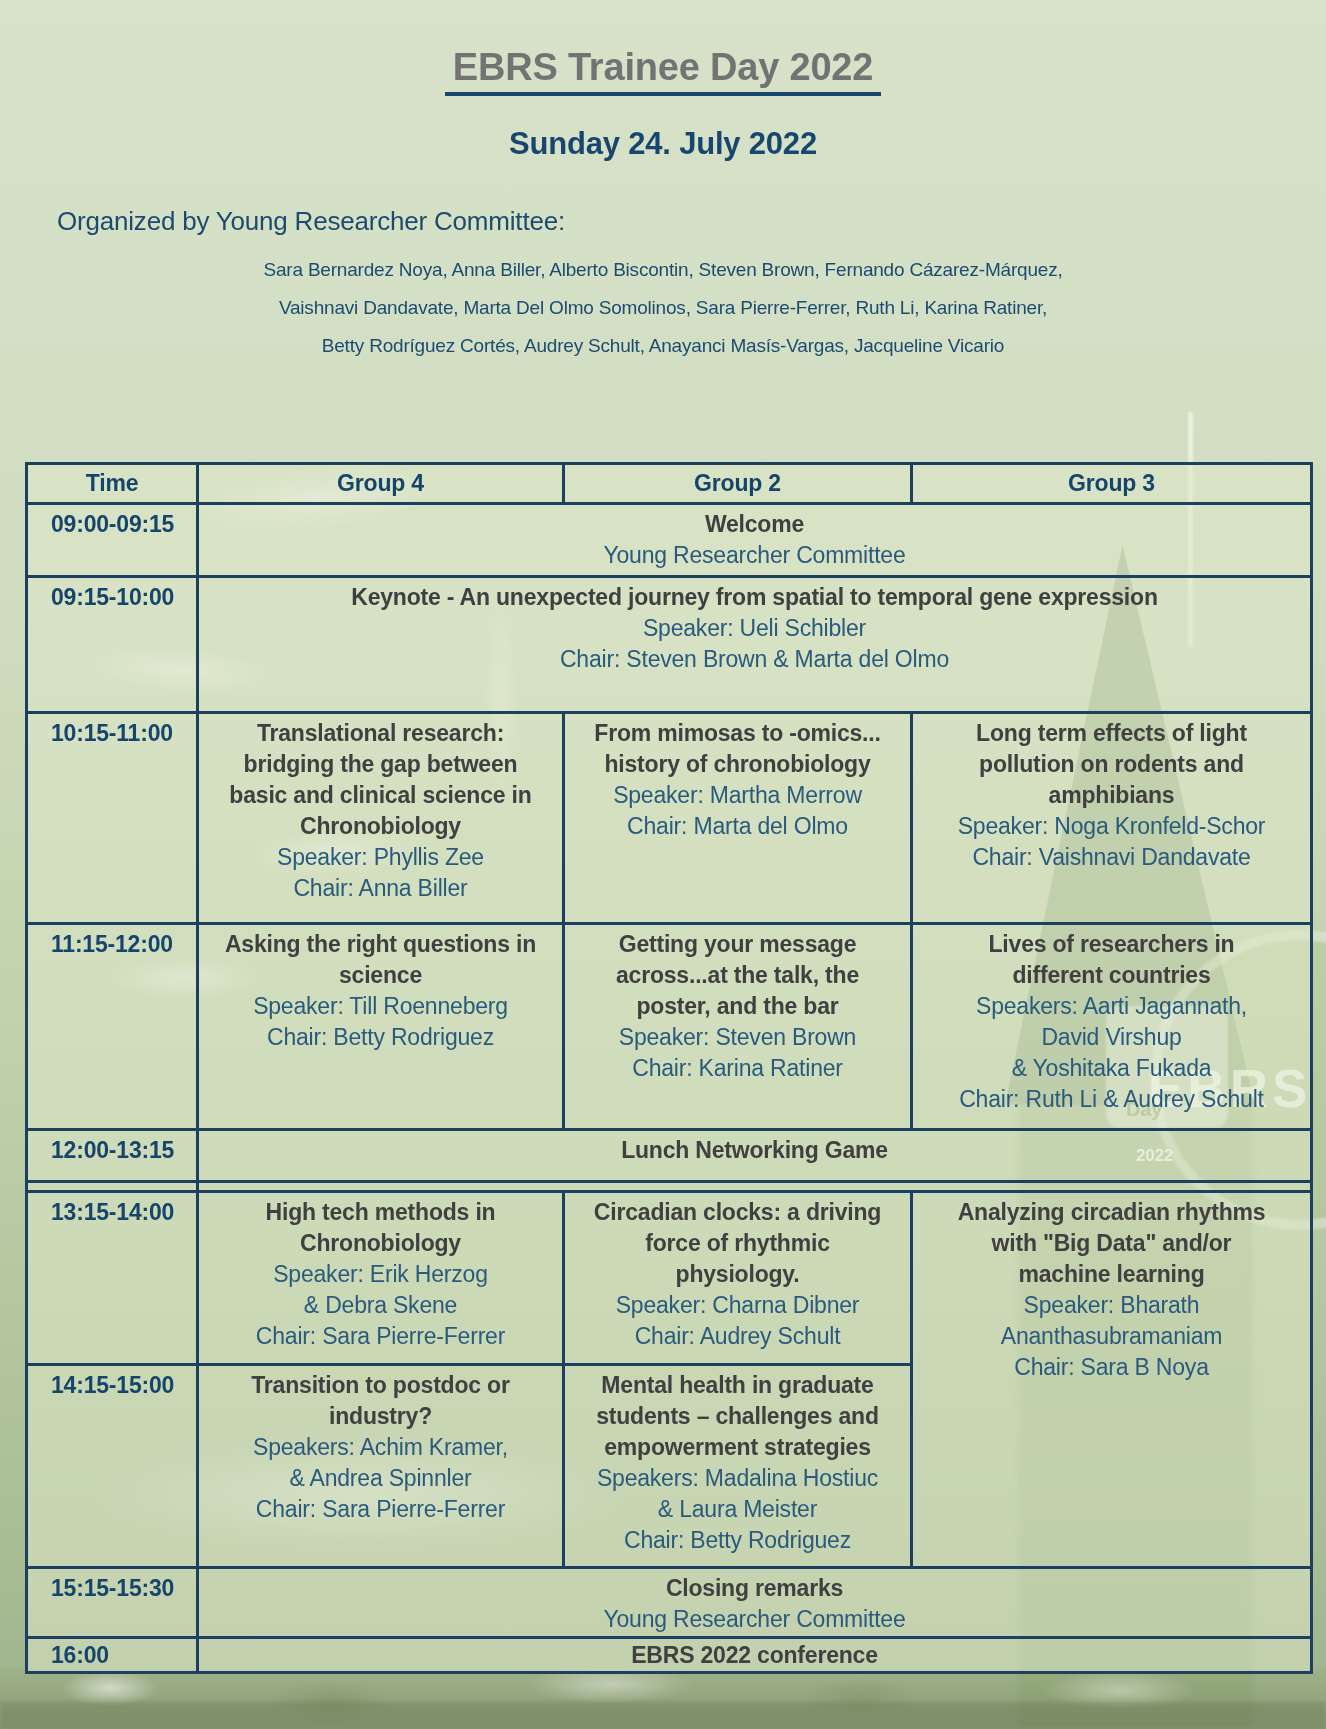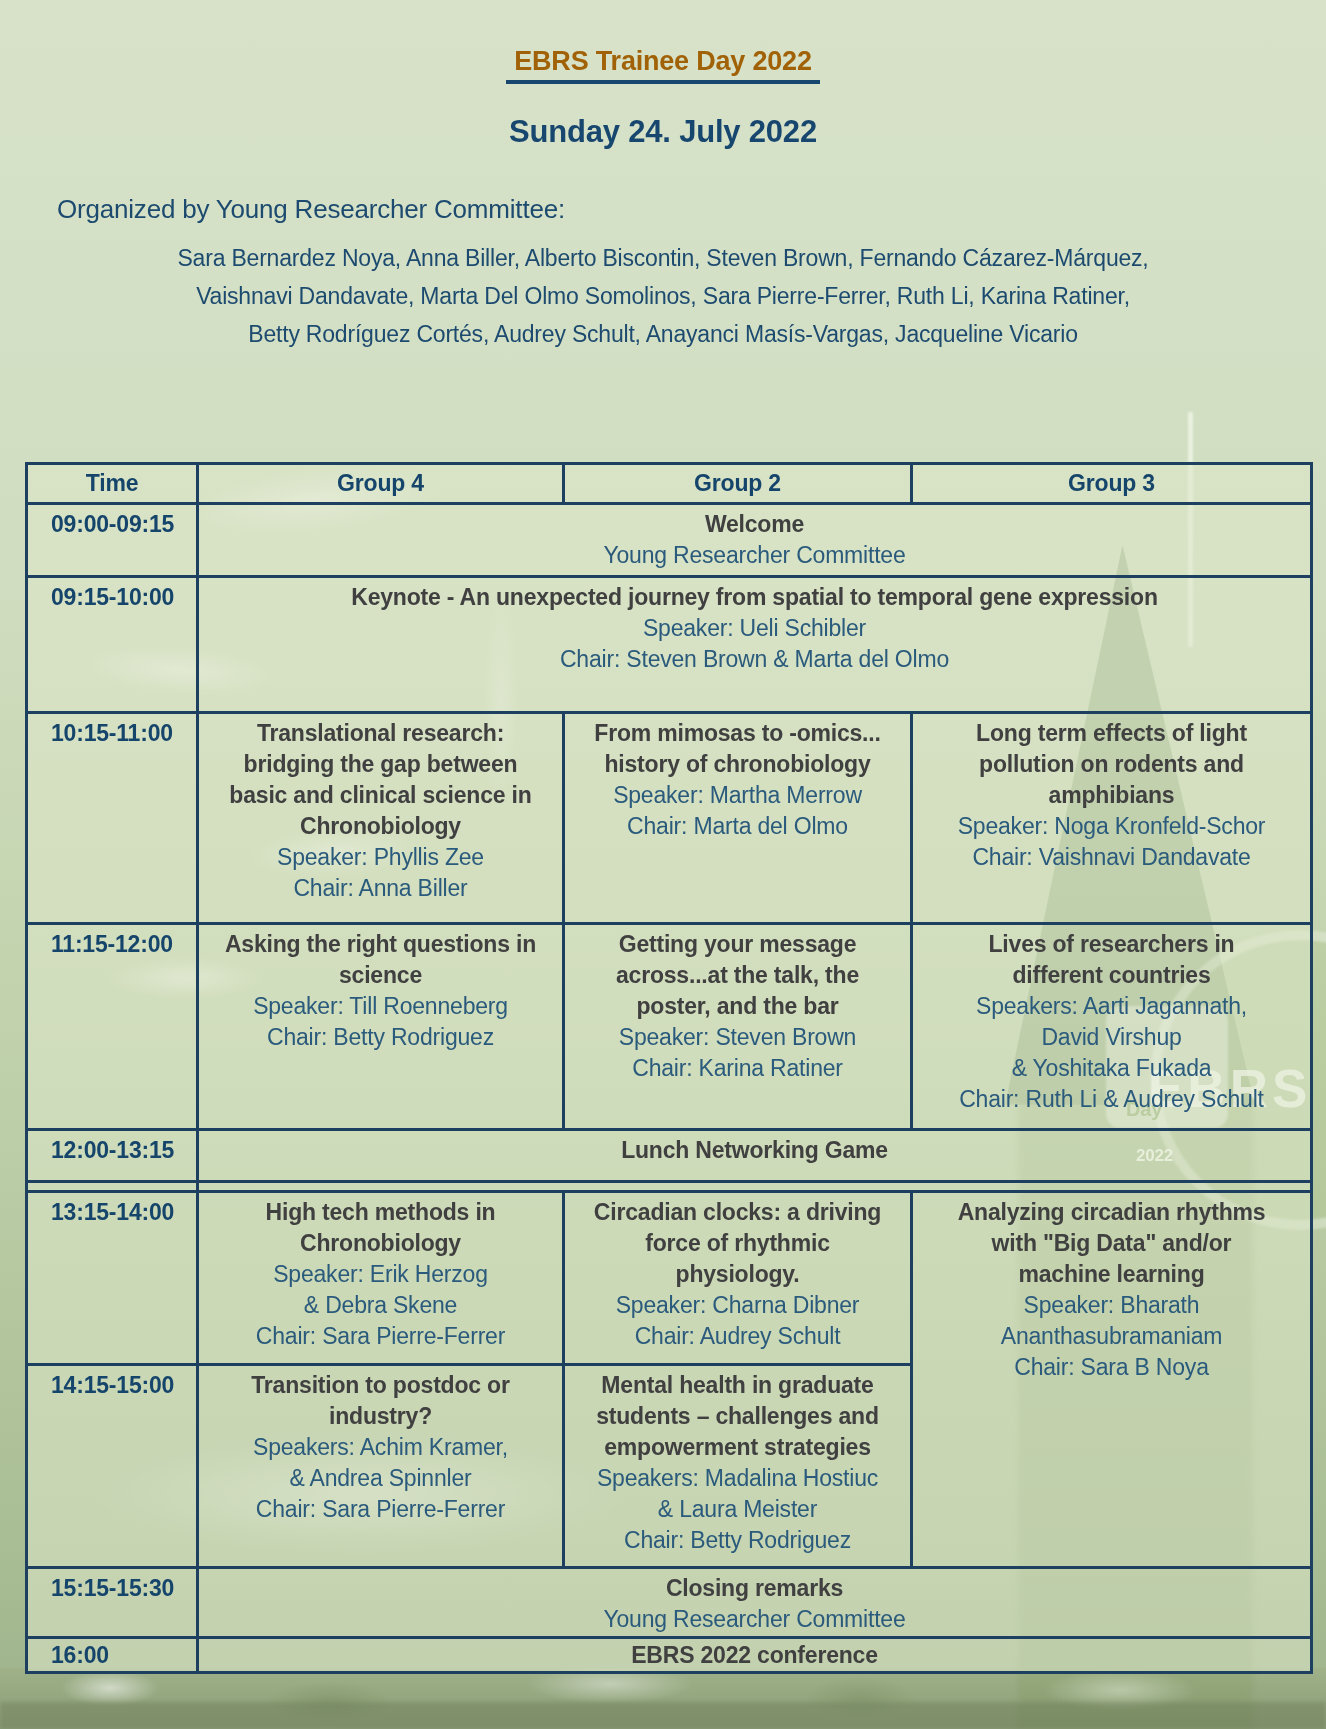--- a/index.html
+++ b/index.html
@@ -55,27 +55,27 @@
       radial-gradient(110px 30px at 1120px 22px, rgba(235,242,225,0.45), transparent 70%),
       linear-gradient(180deg, rgba(150,166,122,0.25), rgba(116,131,92,0.45));
   }
   .bg-road { left:0; top:1702px; width:1326px; height:27px;
     background:rgba(104,119,84,0.40); filter:blur(2px); }
 
   
   .content { position:relative; z-index:3; }
   .title-wrap { text-align:center; padding-top:46px; }
   .title {
-    display:inline-block; font-size:27px; font-weight:bold; color:#a16207;
+    display:inline-block; font-size:38px; font-weight:bold; color:#737373;
     border-bottom:4px solid #17476f; padding:0 8px 3px;
   }
   .date { text-align:center; font-size:31px; font-weight:bold; color:#17476f;
     margin-top:30px; }
   .org-label { font-size:26px; margin:44px 0 0 57px; color:#1d4b70; }
-  .committee { text-align:center; margin-top:14px; font-size:23px;
+  .committee { text-align:center; margin-top:14px; font-size:19px;
     line-height:38px; color:#1d4b70; }
 
   
   table.schedule {
     position:absolute; left:25px; top:462px; width:1285px; z-index:3;
     border-collapse:collapse; table-layout:fixed;
   }
   .schedule th, .schedule td {
     border:3px solid #1d4060; background:rgba(223,232,203,0.55);
     vertical-align:top; text-align:center; padding:4px 6px 0;

